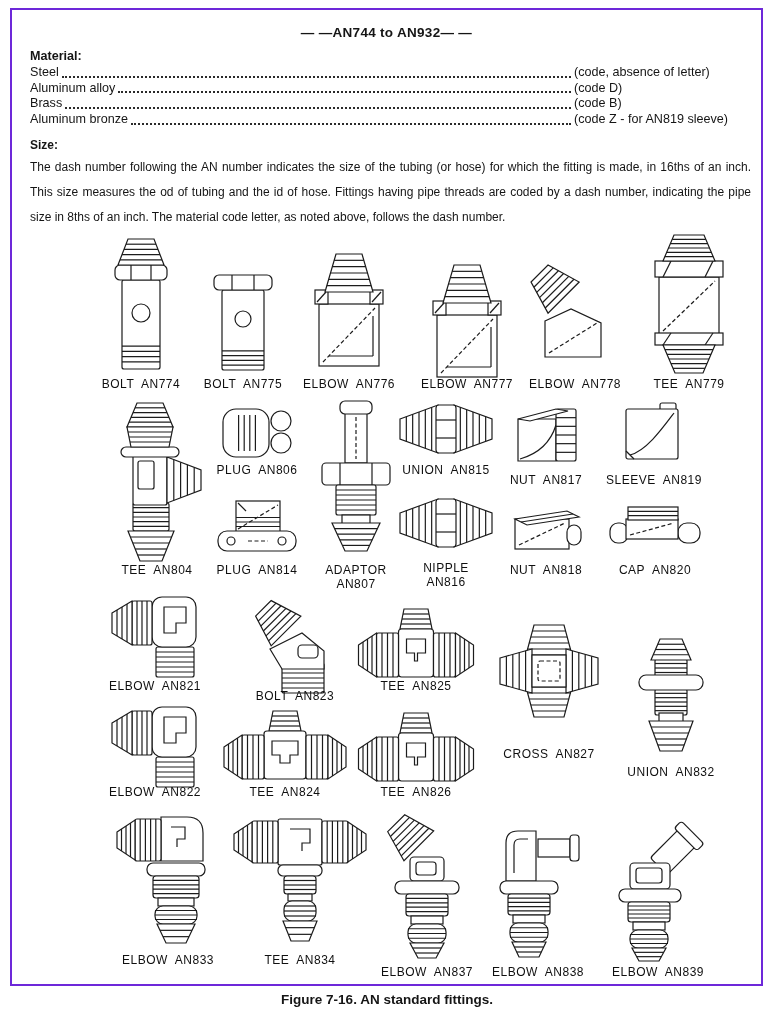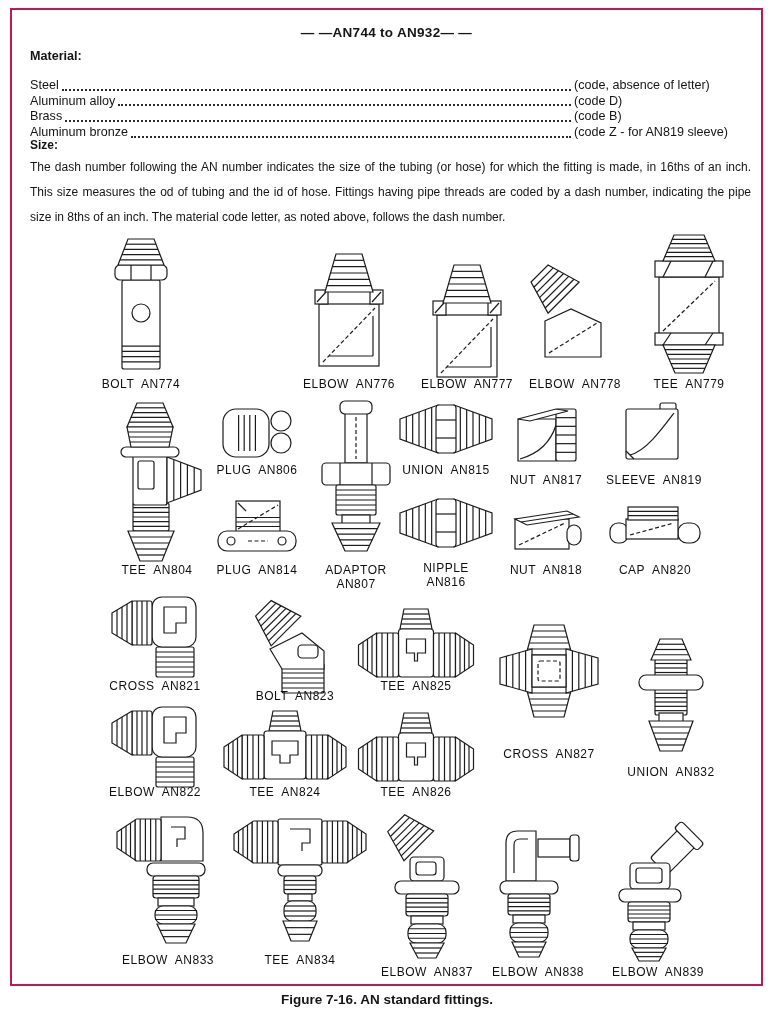--- a/index.html
+++ b/index.html
@@ -1,22 +1,22 @@
 <!DOCTYPE html>
 <html><head>
 <meta charset="utf-8">
 <style>
   html,body{margin:0;padding:0;background:#fff;}
   .page{position:relative;width:774px;height:1023px;background:#fff;overflow:hidden;
         font-family:"Liberation Sans",sans-serif;color:#151515;}
-  .frame{position:absolute;left:10px;top:8px;width:749px;height:974px;border:2px solid #be185d;background:#fff;}
+  .frame{position:absolute;left:10px;top:8px;width:749px;height:974px;border:2px solid #6d28d9;background:#fff;}
   .title{position:absolute;top:15px;left:0;right:0;text-align:center;
          font-size:13.5px;font-weight:700;letter-spacing:.3px;}
   .matblock{position:absolute;left:18px;right:9px;top:39px;font-size:12.6px;}
-  .mat-h{font-weight:700;line-height:15px;margin-bottom:14px;}
+  .mat-h{font-weight:700;line-height:15px;margin-bottom:1px;}
   .matrow{display:flex;align-items:flex-end;height:15.7px;}
   .matname{white-space:nowrap;line-height:15.7px;}
   .leader{flex:1;border-bottom:2px dotted #2a2a2a;margin:0 3px 3px 3px;}
   .matcode{width:178px;white-space:nowrap;line-height:15.7px;}
   .sizeblock{position:absolute;left:18px;right:10px;top:127px;font-size:12px;}
   .size-h{font-weight:700;line-height:16px;margin-bottom:2px;}
   .size-p{text-align:justify;line-height:25px;}
   .fit{position:absolute;margin:11px;}
   .art{position:absolute;left:50%;top:0;transform:translateX(-50%);display:block;overflow:visible;}
   .flabel{position:absolute;left:-14px;right:-14px;bottom:0;text-align:center;
@@ -72,20 +72,34 @@
         <rect x="14" y="28" width="52" height="15" rx="5" fill="#fff" stroke="#1c1c1c" stroke-width="1.2"></rect>
         <line x1="30" y1="28" x2="30" y2="43" stroke="#1c1c1c" stroke-width="1.2"></line>
         <line x1="50" y1="28" x2="50" y2="43" stroke="#1c1c1c" stroke-width="1.2"></line>
         <polygon points="27,2 53,2 63,28 17,28" fill="#fff" stroke="#1c1c1c" stroke-width="1.2"></polygon>
         <line x1="25" y1="7.2" x2="55" y2="7.2" stroke="#1c1c1c" stroke-width="1.2"></line>
         <line x1="23" y1="12.4" x2="57" y2="12.4" stroke="#1c1c1c" stroke-width="1.2"></line>
         <line x1="21" y1="17.6" x2="59" y2="17.6" stroke="#1c1c1c" stroke-width="1.2"></line>
         <line x1="19" y1="22.8" x2="61" y2="22.8" stroke="#1c1c1c" stroke-width="1.2"></line>
       </svg>
     <figcaption class="flabel">BOLT  AN774</figcaption>
+  </figure>
+  <figure class="fit" style="left:186px;top:262px;width:92px;height:118px">
+    <svg class="art" width="70" height="100" viewBox="0 0 70 100">
+        <rect x="14" y="17" width="42" height="80" rx="2" fill="#fff" stroke="#1c1c1c" stroke-width="1.2"></rect>
+        <line x1="14" y1="77.8" x2="56" y2="77.8" stroke="#1c1c1c" stroke-width="1.2"></line>
+        <line x1="14" y1="82.6" x2="56" y2="82.6" stroke="#1c1c1c" stroke-width="1.2"></line>
+        <line x1="14" y1="87.4" x2="56" y2="87.4" stroke="#1c1c1c" stroke-width="1.2"></line>
+        <line x1="14" y1="92.2" x2="56" y2="92.2" stroke="#1c1c1c" stroke-width="1.2"></line>
+        <circle cx="35" cy="46" r="8" fill="#fff" stroke="#1c1c1c" stroke-width="1.2"></circle>
+        <rect x="6" y="2" width="58" height="15" rx="5" fill="#fff" stroke="#1c1c1c" stroke-width="1.2"></rect>
+        <line x1="24" y1="2" x2="24" y2="17" stroke="#1c1c1c" stroke-width="1.2"></line>
+        <line x1="46" y1="2" x2="46" y2="17" stroke="#1c1c1c" stroke-width="1.2"></line>
+      </svg>
+    <figcaption class="flabel">BOLT  AN775</figcaption>
   </figure>
   <figure class="fit" style="left:290px;top:243px;width:96px;height:137px">
     <svg class="art" width="72" height="115" viewBox="0 0 72 115">
         <rect x="6" y="50" width="60" height="62" rx="0" fill="#fff" stroke="#1c1c1c" stroke-width="1.2"></rect>
         <line x1="10" y1="108" x2="62" y2="54" stroke="#1c1c1c" stroke-width="1.2" stroke-dasharray="4 2.5"></line>
         <line x1="60" y1="62" x2="60" y2="102" stroke="#1c1c1c" stroke-width="1.2"></line>
         <line x1="16" y1="102" x2="60" y2="102" stroke="#1c1c1c" stroke-width="1.2"></line>
         <rect x="2" y="36" width="13" height="14" rx="0" fill="#fff" stroke="#1c1c1c" stroke-width="1.2"></rect>
         <line x1="4" y1="48" x2="13" y2="38" stroke="#1c1c1c" stroke-width="1.2"></line>
         <rect x="57" y="36" width="13" height="14" rx="0" fill="#fff" stroke="#1c1c1c" stroke-width="1.2"></rect>
@@ -342,21 +356,21 @@
         <path d="M54,12 h22 v16 h-10 v10 h-12 z" fill="#fff" stroke="#1c1c1c" stroke-width="1.2"></path>
         <rect x="22" y="6" width="20" height="44" rx="2" fill="#fff" stroke="#1c1c1c" stroke-width="1.2"></rect>
         <line x1="27" y1="6" x2="27" y2="50" stroke="#1c1c1c" stroke-width="1.2"></line>
         <line x1="32" y1="6" x2="32" y2="50" stroke="#1c1c1c" stroke-width="1.2"></line>
         <line x1="37" y1="6" x2="37" y2="50" stroke="#1c1c1c" stroke-width="1.2"></line>
         <polygon points="2,18 22,6 22,50 2,38" fill="#fff" stroke="#1c1c1c" stroke-width="1.2"></polygon>
         <line x1="7" y1="15" x2="7" y2="41" stroke="#1c1c1c" stroke-width="1.2"></line>
         <line x1="12" y1="12" x2="12" y2="44" stroke="#1c1c1c" stroke-width="1.2"></line>
         <line x1="17" y1="9" x2="17" y2="47" stroke="#1c1c1c" stroke-width="1.2"></line>
       </svg>
-    <figcaption class="flabel">CROSS  AN821</figcaption>
+    <figcaption class="flabel">ELBOW  AN821</figcaption>
   </figure>
   <figure class="fit" style="left:228px;top:588px;width:112px;height:104px">
     <svg class="art" width="74" height="96" viewBox="0 0 74 96">
         <rect x="24" y="64" width="42" height="30" rx="2" fill="#fff" stroke="#1c1c1c" stroke-width="1.2"></rect>
         <line x1="24" y1="69" x2="66" y2="69" stroke="#1c1c1c" stroke-width="1.2"></line>
         <line x1="24" y1="74" x2="66" y2="74" stroke="#1c1c1c" stroke-width="1.2"></line>
         <line x1="24" y1="79" x2="66" y2="79" stroke="#1c1c1c" stroke-width="1.2"></line>
         <line x1="24" y1="84" x2="66" y2="84" stroke="#1c1c1c" stroke-width="1.2"></line>
         <line x1="24" y1="89" x2="66" y2="89" stroke="#1c1c1c" stroke-width="1.2"></line>
         <polygon points="12,50 44,34 66,52 66,70 24,70" fill="#fff" stroke="#1c1c1c" stroke-width="1.2"></polygon>

